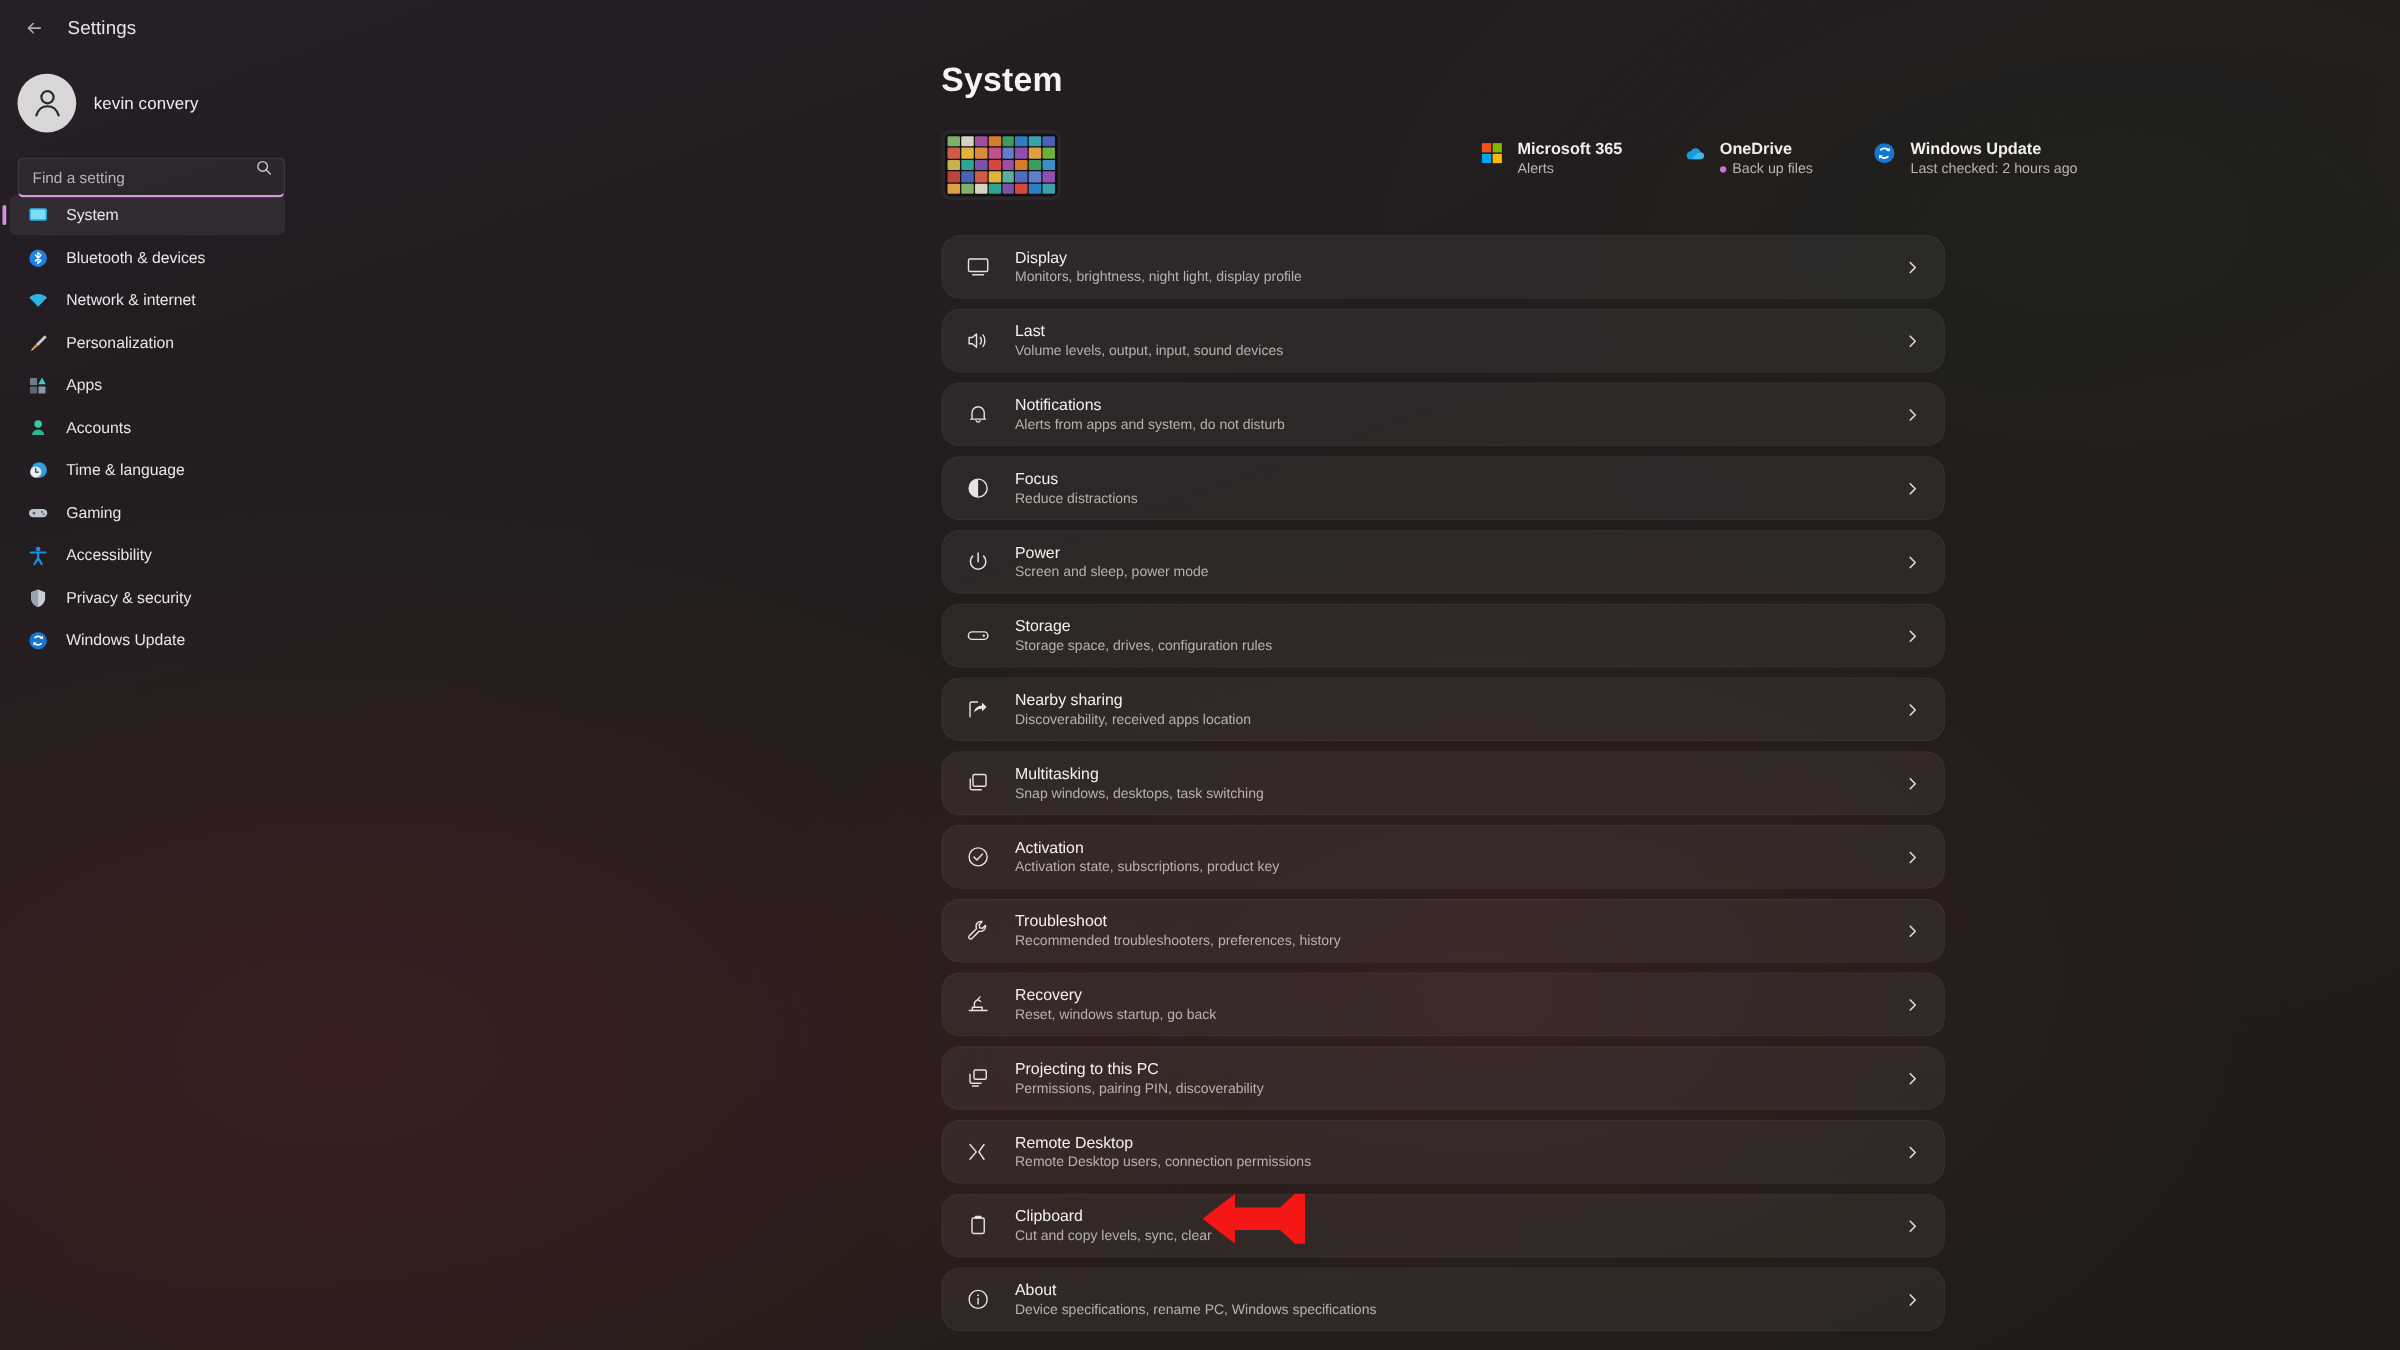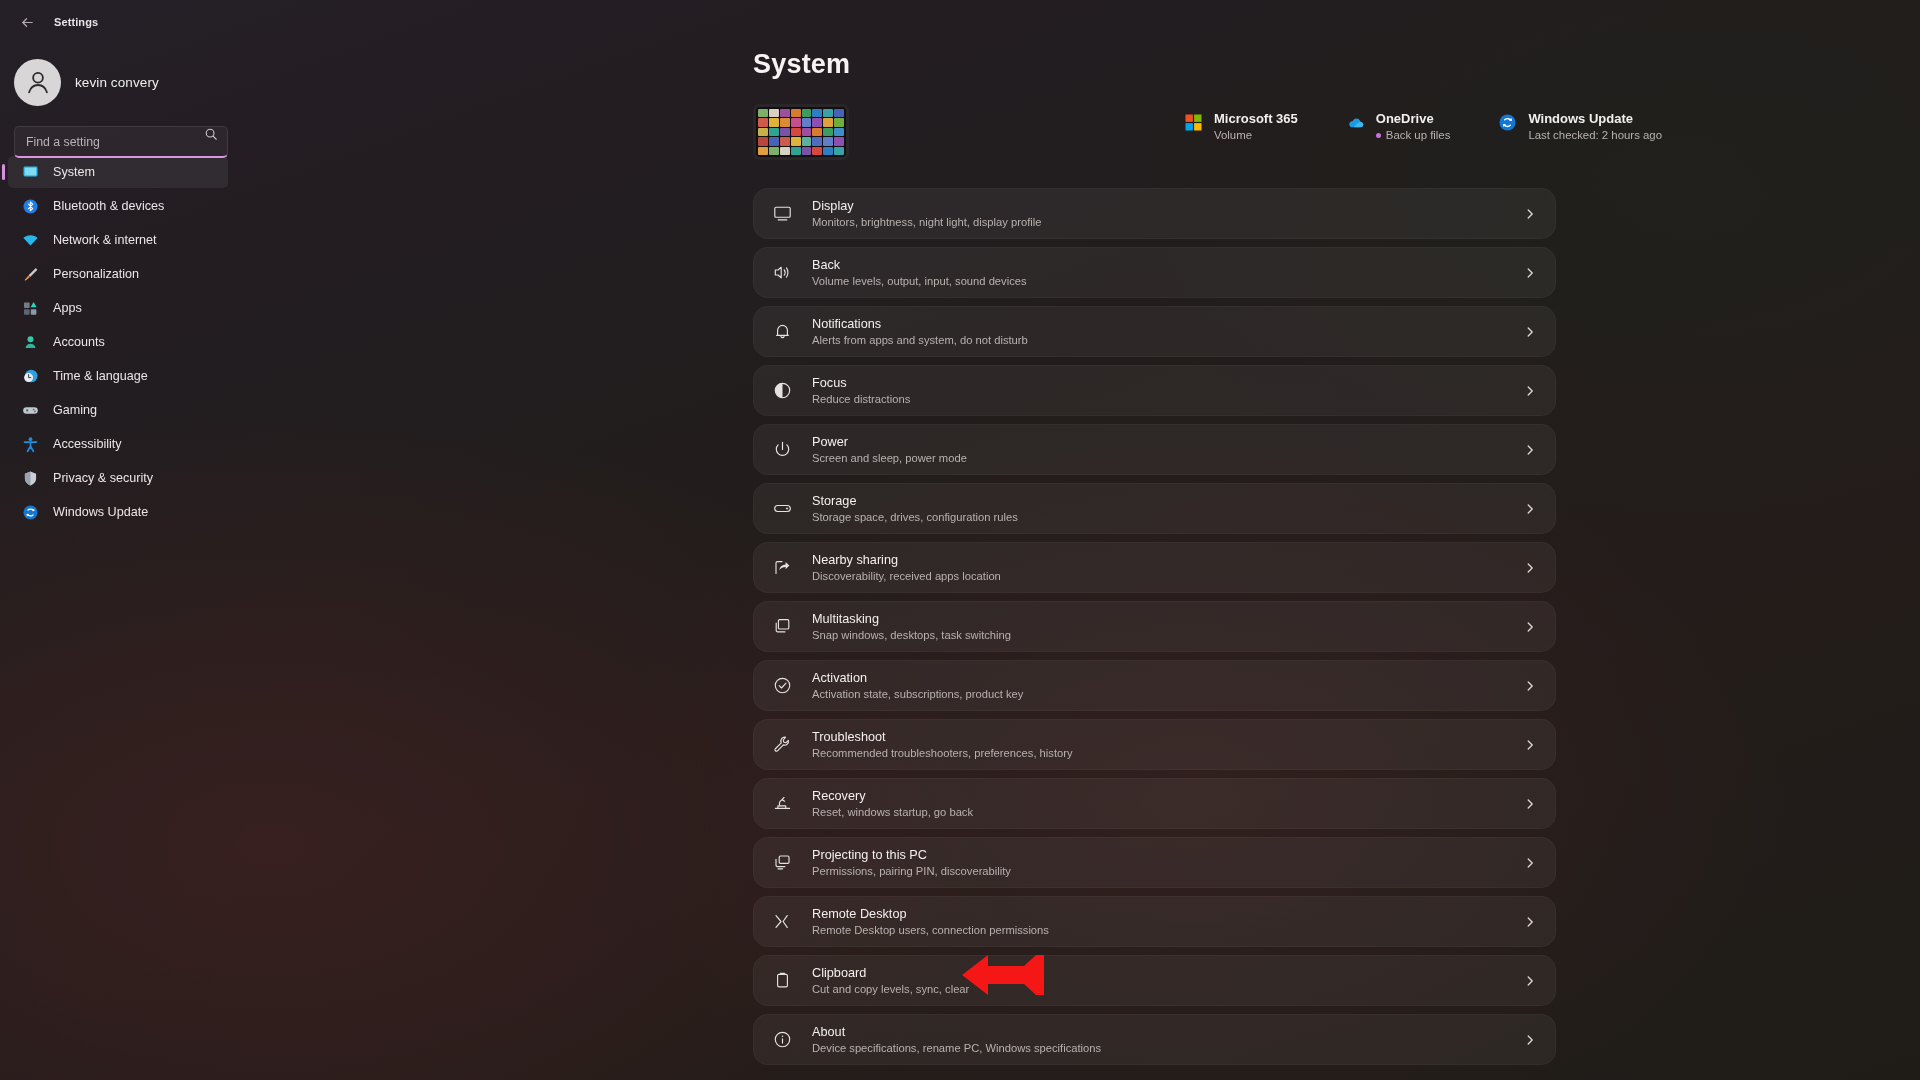--- a/index.html
+++ b/index.html
@@ -39,24 +39,23 @@
   }
   .back-btn {
     width: 30px; height: 28px;
     display: flex; align-items: center; justify-content: center;
     border-radius: 4px;
     color: #b4a9ae;
     cursor: pointer;
   }
   .back-btn svg { width: 15px; height: 15px; }
   #titlebar .title {
-    font-size: 11px;
+    font-size: 15px;
     color: #e7e3e6;
     letter-spacing: .1px;
-    font-weight: bold;
   }
 
   
   #sidebar {
     position: absolute;
     left: 0; top: 44px;
     width: 240px;
     height: calc(100% - 44px);
     padding: 0 0 0 0;
     z-index: 20;
@@ -514,21 +513,21 @@
               <svg viewBox="0 0 19 19">
                 <rect x="1.5" y="1.5" width="7.4" height="7.4" fill="#f25022"></rect>
                 <rect x="10.1" y="1.5" width="7.4" height="7.4" fill="#7fba00"></rect>
                 <rect x="1.5" y="10.1" width="7.4" height="7.4" fill="#00a4ef"></rect>
                 <rect x="10.1" y="10.1" width="7.4" height="7.4" fill="#ffb900"></rect>
               </svg>
             </span>
             <div>
               <div class="hc-title">Microsoft 365</div>
               <div class="hc-sub">
-                <span>Volume</span>
+                <span>Alerts</span>
               </div>
             </div>
           </div>
 
           <div class="hero-card">
             <span class="hc-ico">
               <svg viewBox="0 0 19 19">
                 <path d="M5.0 14.3h9.3c1.7 0 3.0-1.2 3.0-2.7s-1.2-2.7-2.8-2.8c-.4-1.9-2.0-3.3-4.0-3.3-1.7 0-3.1 1.0-3.7 2.5C4.9 8.1 3.3 9.3 3.3 11.1c0 1.8 1.2 3.2 1.7 3.2z" fill="#1a9bdc"></path>
                 <path d="M8.2 14.3h6.1c1.7 0 3.0-1.2 3.0-2.7s-1.3-2.7-2.9-2.7c-2.0 0-3.2 1.2-3.8 2.3-.9.3-2.0 1.5-2.4 3.1z" fill="#3fb8f0"></path>
               </svg>
@@ -580,21 +579,21 @@
             </span>
           </div>
           <div class="setting-row">
             <span class="row-ico">
               <svg viewBox="0 0 19 19" fill="none" stroke="currentColor" stroke-width="1.15" stroke-linecap="round" stroke-linejoin="round">
                 <path d="M8.2 4.2L4.9 7.0H2.3v5h2.6l3.3 2.8z"></path>
                 <path d="M11.2 6.8c1.1 1.5 1.1 3.9 0 5.4M13.4 4.9c2.0 2.5 2.0 6.7 0 9.2"></path>
               </svg>
             </span>
             <span class="row-text">
-              <span class="row-title" style="display:block">Back</span>
+              <span class="row-title" style="display:block">Last</span>
               <span class="row-sub" style="display:block">Volume levels, output, input, sound devices</span>
             </span>
             <span class="row-chev">
               <svg viewBox="0 0 12 12" fill="none" stroke="currentColor" stroke-width="1.35" stroke-linecap="round" stroke-linejoin="round">
                 <path d="M4.2 2.0L8.2 6.0 4.2 10.0"></path>
               </svg>
             </span>
           </div>
           <div class="setting-row">
             <span class="row-ico">

